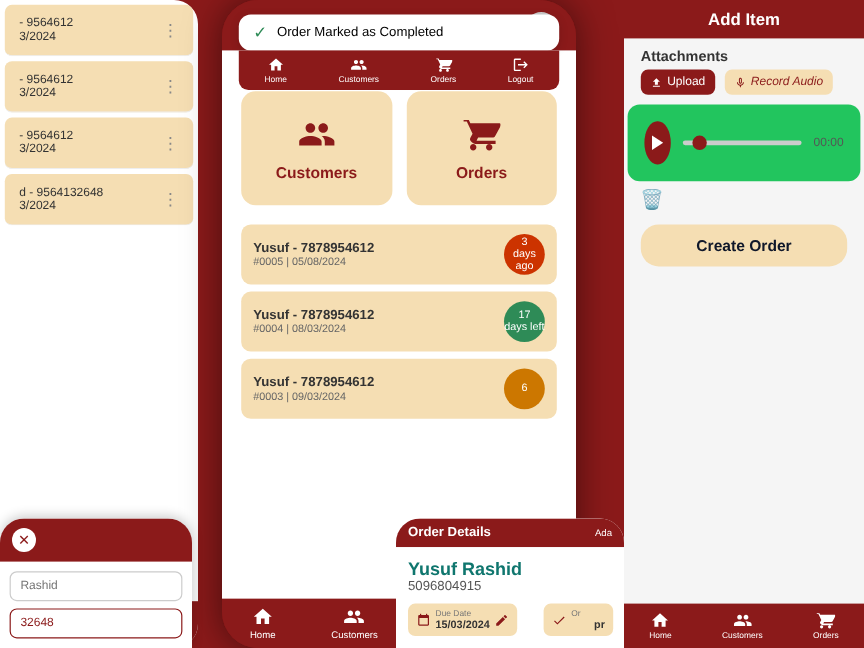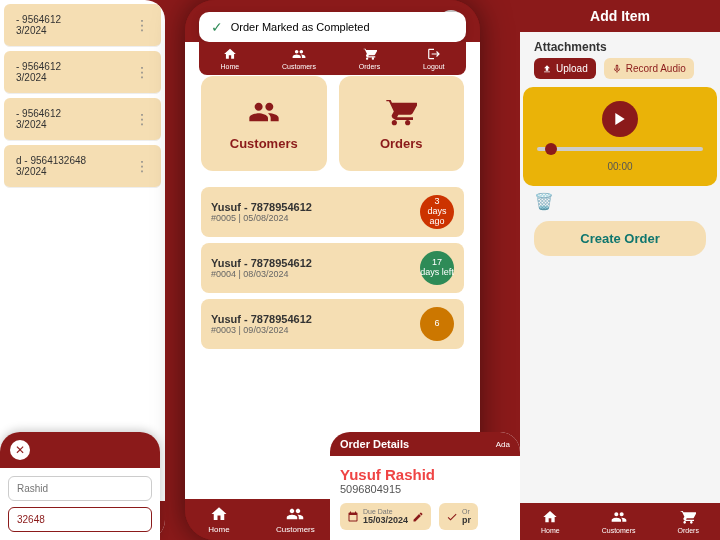--- a/index.html
+++ b/index.html
@@ -282,28 +282,28 @@
       display: flex;
       align-items: center;
       gap: 4px;
       padding: 5px 8px;
       border-radius: 6px;
       font-size: 10px;
       cursor: pointer;
       border: none;
     }
     .upload-btn { background: #8B1A1A; color: #fff; }
-    .record-btn { background: #f5deb3; color: #8B1A1A; border: 1px solid #8B1A1A; }
+    .record-btn { background: #f5deb3; color: #8B1A1A; border: 1px solid #8B1A1A; font-style: italic; }
     .right-panel .audio-player {
-      background: #eab308;
+      background: #22c55e;
       margin: 0 3px;
       border-radius: 10px;
       padding: 14px;
       display: flex;
-      flex-direction: column;
+      flex-direction: row;
       align-items: center;
       gap: 10px;
     }
     .right-panel .play-btn {
       width: 36px; height: 36px;
       background: #8B1A1A;
       border-radius: 50%;
       display: flex;
       align-items: center;
       justify-content: center;
@@ -339,21 +339,21 @@
       text-align: left;
     }
     .right-panel .create-order-btn {
       background: #f5deb3;
       margin: 4px 14px;
       border-radius: 15px;
       padding: 10px;
       text-align: center;
       font-size: 13px;
       font-weight: bold;
-      color: #0f766e;
+      color: #0f172a;
       cursor: pointer;
     }
     .right-panel .spacer { flex: 1; }
     .right-panel .panel-bottom-nav {
       background: #8B1A1A;
       display: flex;
       justify-content: space-around;
       padding: 6px 0;
     }
     .right-panel .panel-bottom-nav .nav-item {
@@ -397,30 +397,30 @@
       color: #fff;
       font-size: 8px;
     }
     .right-bottom-panel .panel-content {
       padding: 10px;
       background: #fff;
     }
     .right-bottom-panel .customer-name {
       font-size: 15px;
       font-weight: bold;
-      color: #ef4444;
+      color: #0f766e;
     }
     .right-bottom-panel .customer-phone {
       font-size: 11px;
       color: #555;
       margin-bottom: 8px;
     }
     .right-bottom-panel .detail-row {
       display: flex;
-      gap: 8px;
+      gap: 22px;
       align-items: center;
     }
     .right-bottom-panel .detail-item {
       background: #f5deb3;
       border-radius: 6px;
       padding: 5px 7px;
       display: flex;
       align-items: center;
       gap: 4px;
       font-size: 8px;
@@ -687,18 +687,18 @@
         <svg viewBox="0 0 24 24" width="10" height="10">
             <path d="M3 17.25V21h3.75L17.81 9.94l-3.75-3.75L3 17.25zM20.71 7.04c.39-.39.39-1.02 0-1.41l-2.34-2.34c-.39-.39-1.02-.39-1.41 0l-1.83 1.83 3.75 3.75 1.83-1.83z"></path>
           </svg>
       </div>
       <div class="detail-item">
         <svg viewBox="0 0 24 24">
             <path d="M9 16.17L4.83 12l-1.42 1.41L9 19 21 7l-1.41-1.41z"></path>
           </svg>
         <div>
           <div style="font-size:7px;color:#777;">Or</div>
-          <div style="font-size:9px;font-weight:bold;">pr</div>
+          <div style="font-size:9px;font-weight:bold;margin-left:19px;">pr</div>
         </div>
       </div>
     </div>
   </div>
 </div>
 
 </body></html>

